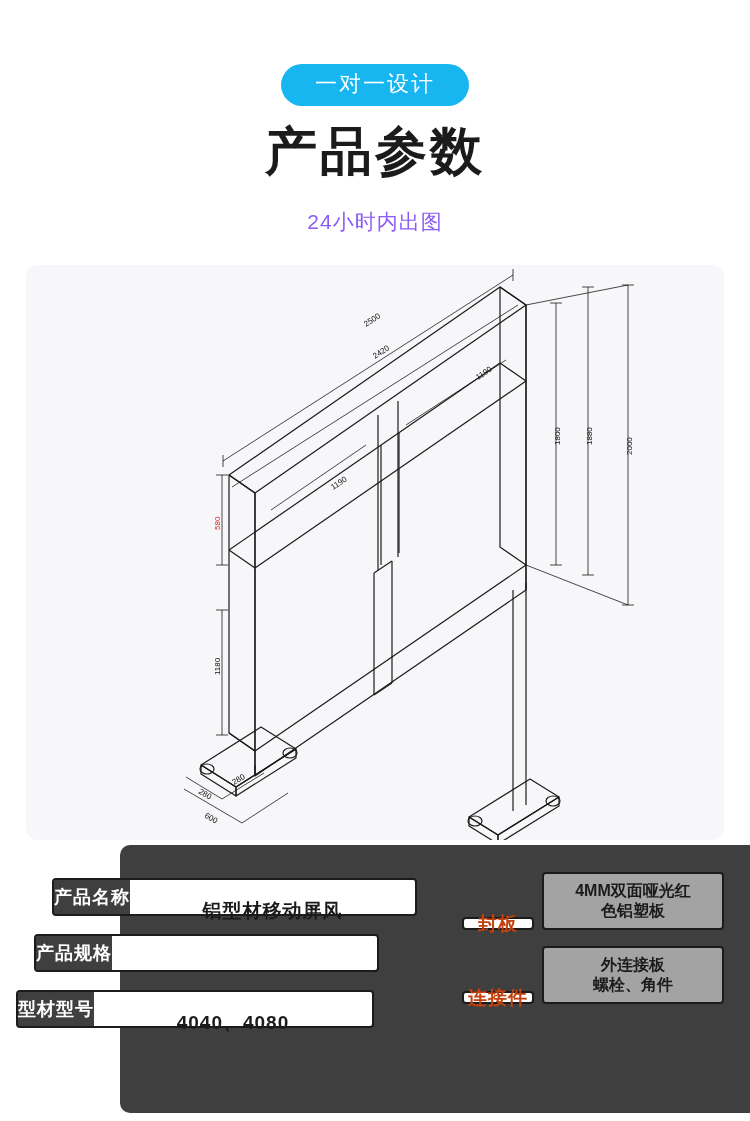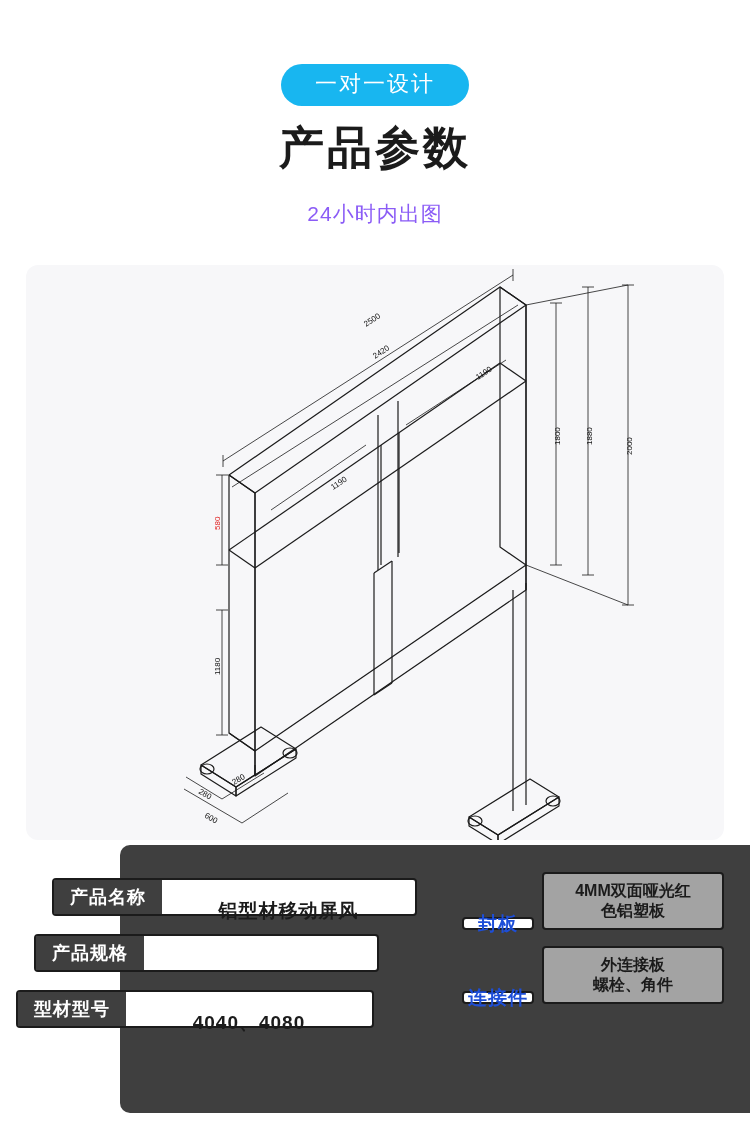--- a/index.html
+++ b/index.html
@@ -31,21 +31,21 @@
     background: #18b6f0;
     color: #ffffff;
     font-size: 22px;
     letter-spacing: 2px;
     padding: 9px 34px 11px;
     border-radius: 22px;
     line-height: 1;
   }
   .big-title {
     margin-top: 16px;
-    font-size: 45px;
+    font-size: 52px;
     font-weight: bold;
     color: #1b1b1b;
     letter-spacing: 3px;
     line-height: 1.15;
   }
   .sub-title {
     margin-top: 26px;
     font-size: 21px;
     color: #8b5cf6;
     letter-spacing: 1px;
@@ -93,21 +93,21 @@
     box-sizing: border-box;
   }
   .spec-row .lbl {
     background: #3f3f3f;
     color: #ffffff;
     font-size: 18px;
     font-weight: bold;
     display: flex;
     align-items: center;
     justify-content: center;
-    padding: 0 16px;
+    padding: 0 0;
     white-space: nowrap;
     letter-spacing: 1px;
   }
   .spec-row .val {
     flex: 1;
     display: flex;
     align-items: center;
     justify-content: center;
     font-size: 19px;
     font-weight: bold;
@@ -129,21 +129,21 @@
   .spec-row2 {
     display: flex;
     align-items: stretch;
     margin-bottom: 16px;
     height: 58px;
   }
   .spec-row2 .lbl2 {
     background: #ffffff;
     border: 2px solid #1b1b1b;
     border-radius: 4px;
-    color: #1d4ed8;
+    color: #c2410c;
     font-size: 19px;
     font-weight: bold;
     display: flex;
     align-items: center;
     justify-content: center;
     width: 72px;
     box-sizing: border-box;
     letter-spacing: 1px;
     margin-top: 45px;
   }

